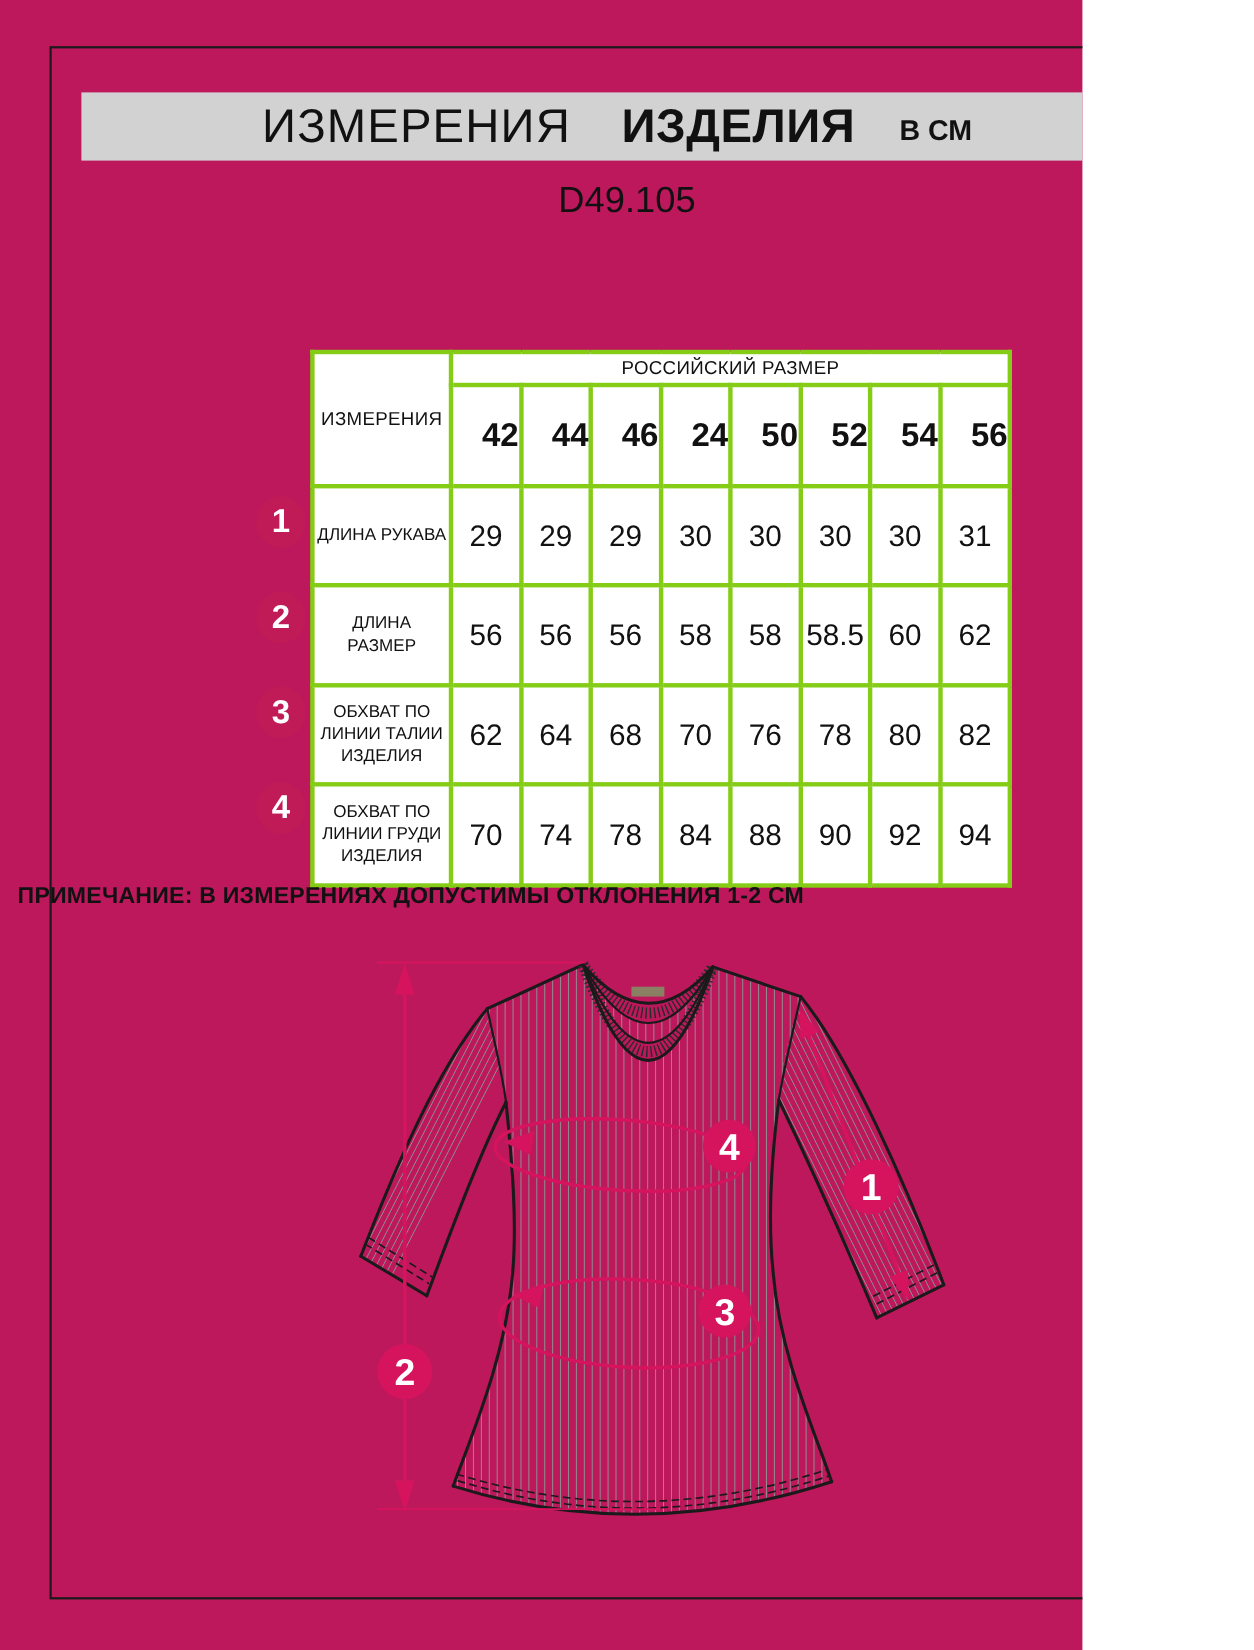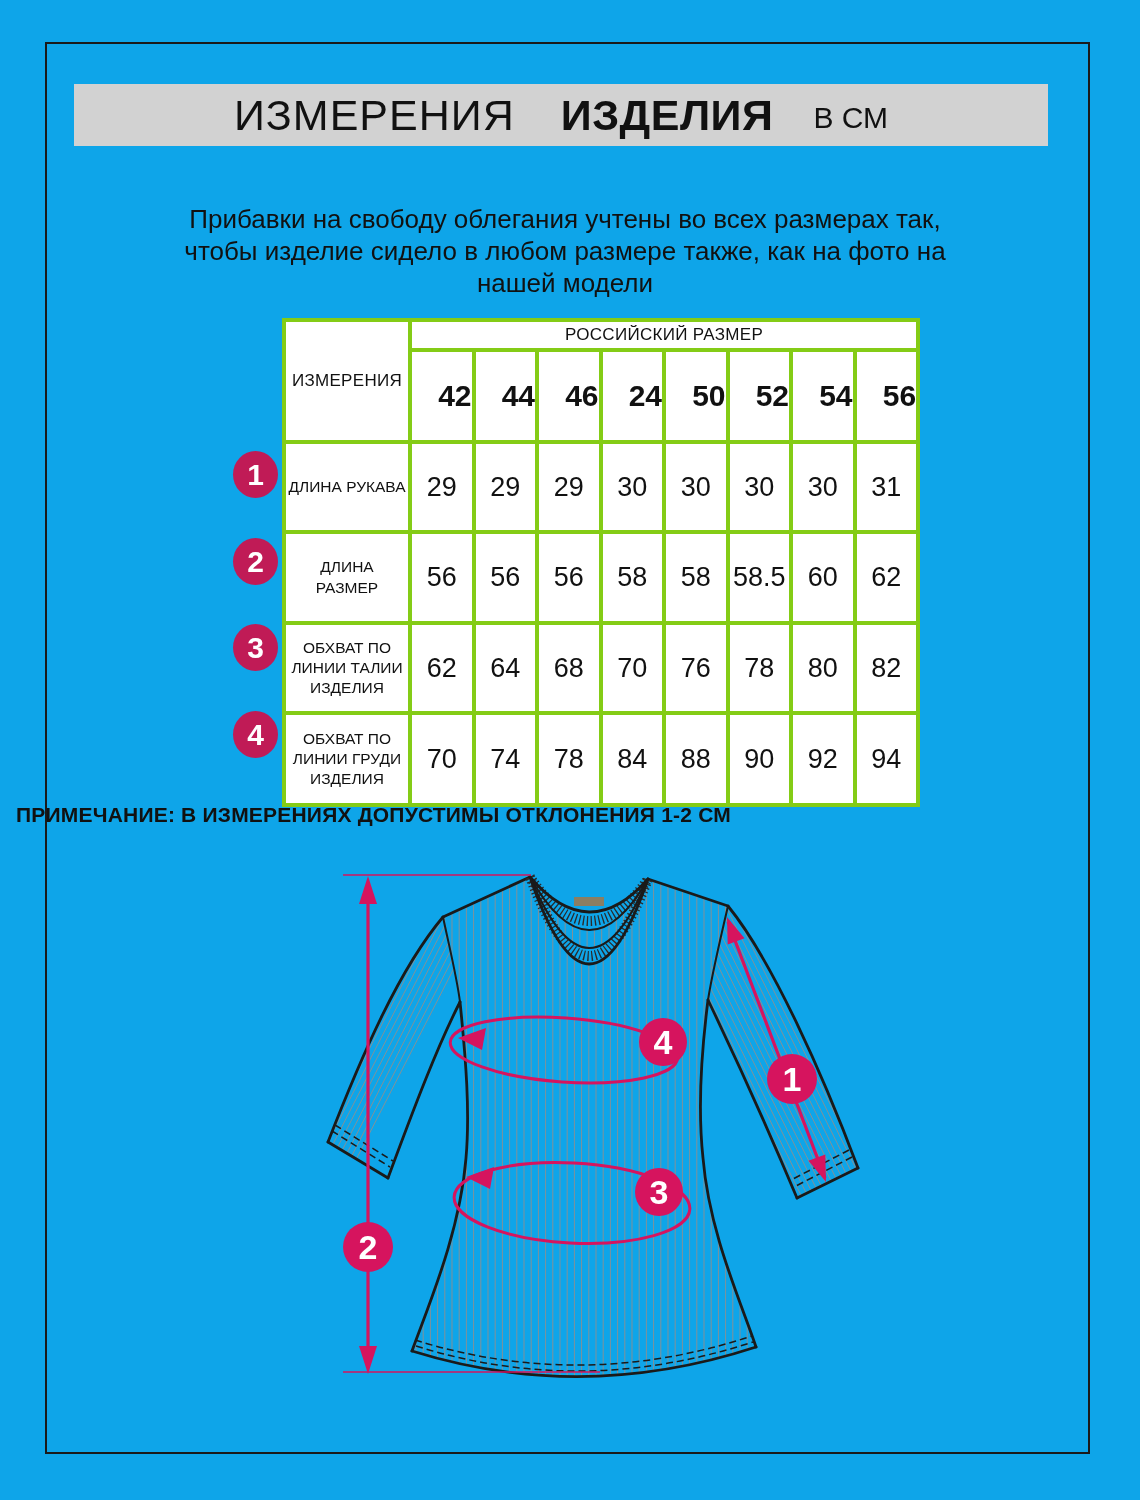--- a/index.html
+++ b/index.html
@@ -1,24 +1,24 @@
 <!DOCTYPE html>
 <html><head>
 <meta charset="utf-8">
 <style>
   html,body{margin:0;padding:0;background:#fff;}
-  #page{position:relative;width:1140px;height:1500px;background:#0ea5e9;
+  #page{position:relative;width:984px;height:1500px;background:#be185d;
         font-family:"Liberation Sans","DejaVu Sans",sans-serif;color:#111;overflow:hidden;}
   .page-border{position:absolute;left:45px;top:42px;width:1041px;height:1408px;
         border:2px solid #1a1a1a;}
   .header-bar{position:absolute;left:74px;top:84px;width:974px;height:62px;
         background:#d2d2d2;display:flex;align-items:center;justify-content:center;}
   .hdr-reg{font-size:43px;font-weight:400;letter-spacing:1px;}
   .hdr-bold{font-size:43px;font-weight:700;margin-left:46px;letter-spacing:0.5px;}
-  .hdr-units{font-size:30px;font-weight:400;margin-left:40px;position:relative;top:3px;}
+  .hdr-units{font-size:26px;font-weight:700;margin-left:40px;position:relative;top:3px;}
   .product-code{position:absolute;left:0;top:163px;width:1140px;text-align:center;
         font-size:33px;font-weight:400;}
   .description{position:absolute;left:170px;top:203px;width:790px;text-align:center;
         font-size:26px;line-height:1.24;}
   .note{position:absolute;left:16px;top:803px;width:1140px;
         font-size:21px;font-weight:700;letter-spacing:0.2px;}
 
   table.size-table{position:absolute;left:282px;top:318px;border-collapse:collapse;
         table-layout:fixed;width:634px;border:3px solid #1a1a1a;}
   table.size-table td{border:4px solid #84cc16;text-align:center;vertical-align:middle;
@@ -54,21 +54,21 @@
 
 <div id="page">
   <div class="page-border"></div>
 
   <div class="header-bar">
     <span class="hdr-reg">ИЗМЕРЕНИЯ</span>
     <span class="hdr-bold">ИЗДЕЛИЯ</span>
     <span class="hdr-units">В СМ</span>
   </div>
 
-  <div class="description">Прибавки на свободу облегания учтены во всех размерах так, чтобы изделие сидело в любом размере также, как на фото на нашей модели</div>
+  <div class="product-code">D49.105</div>
 
   <table class="size-table">
     <colgroup>
       <col style="width:126px">
         <col style="width:63.5px">
         <col style="width:63.5px">
         <col style="width:63.5px">
         <col style="width:63.5px">
       <col style="width:63.5px">
         <col style="width:63.5px">

